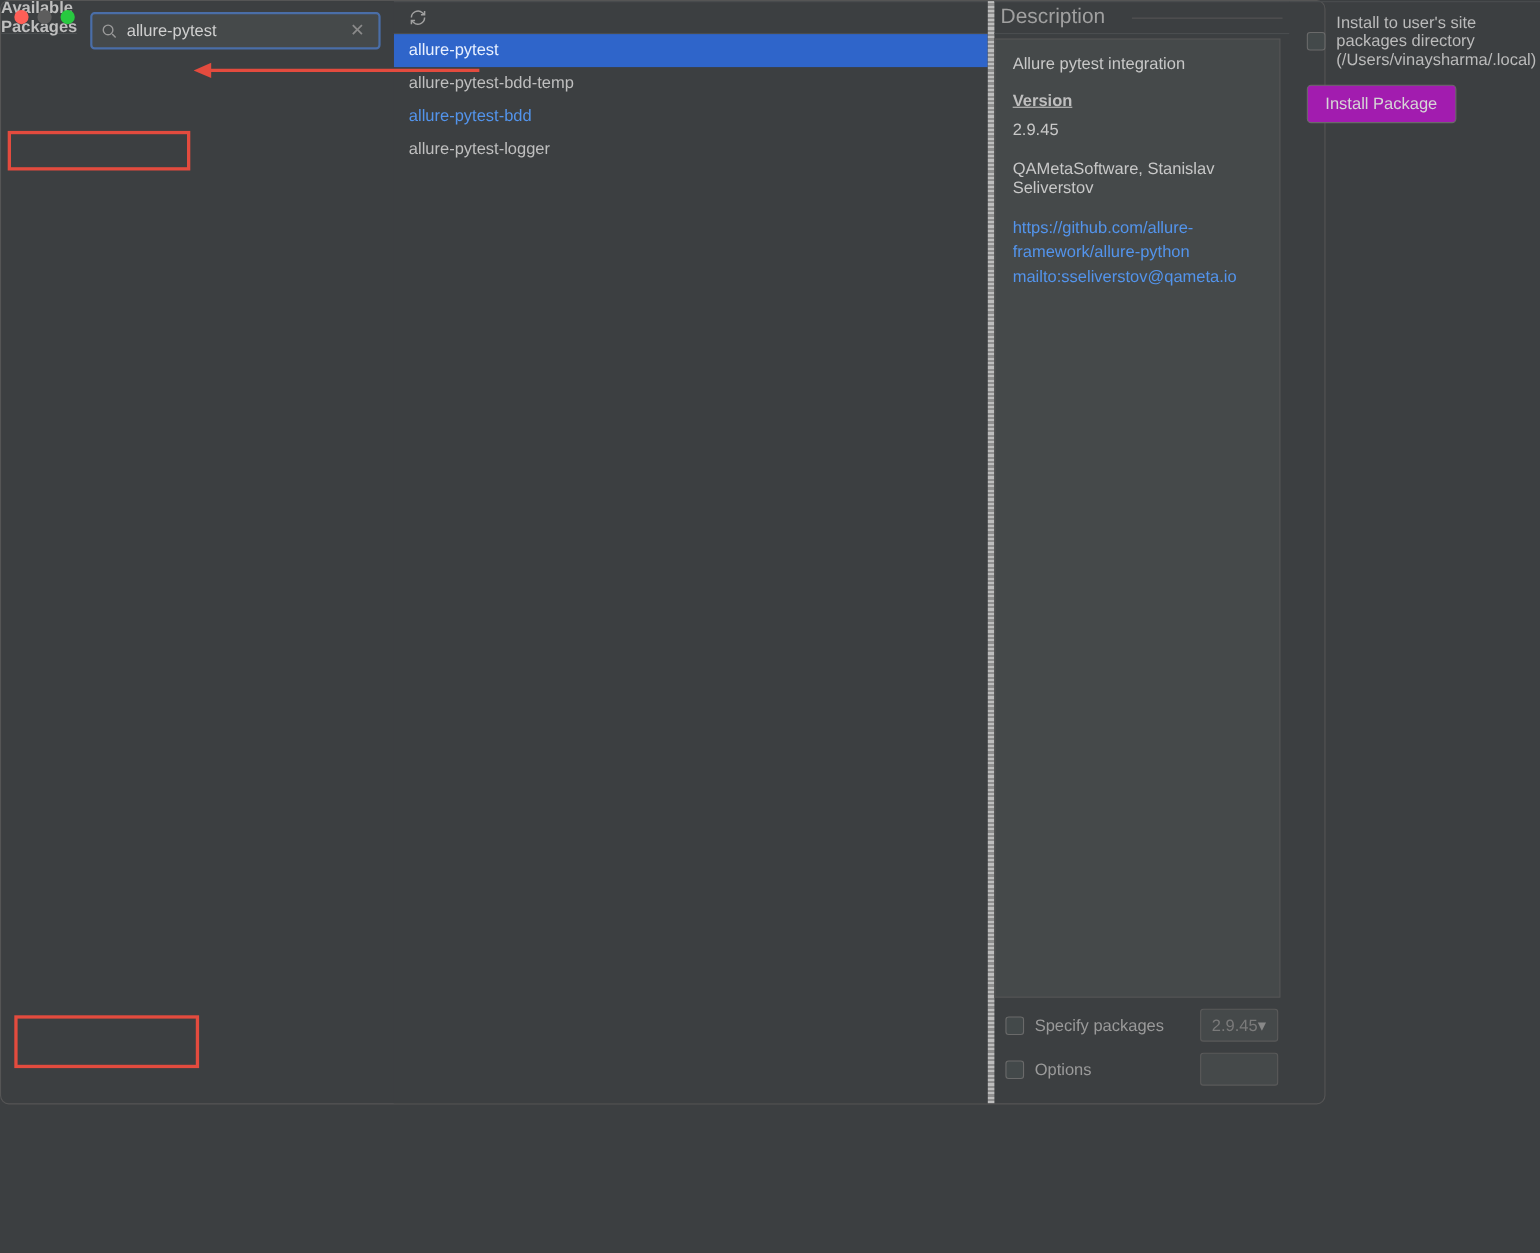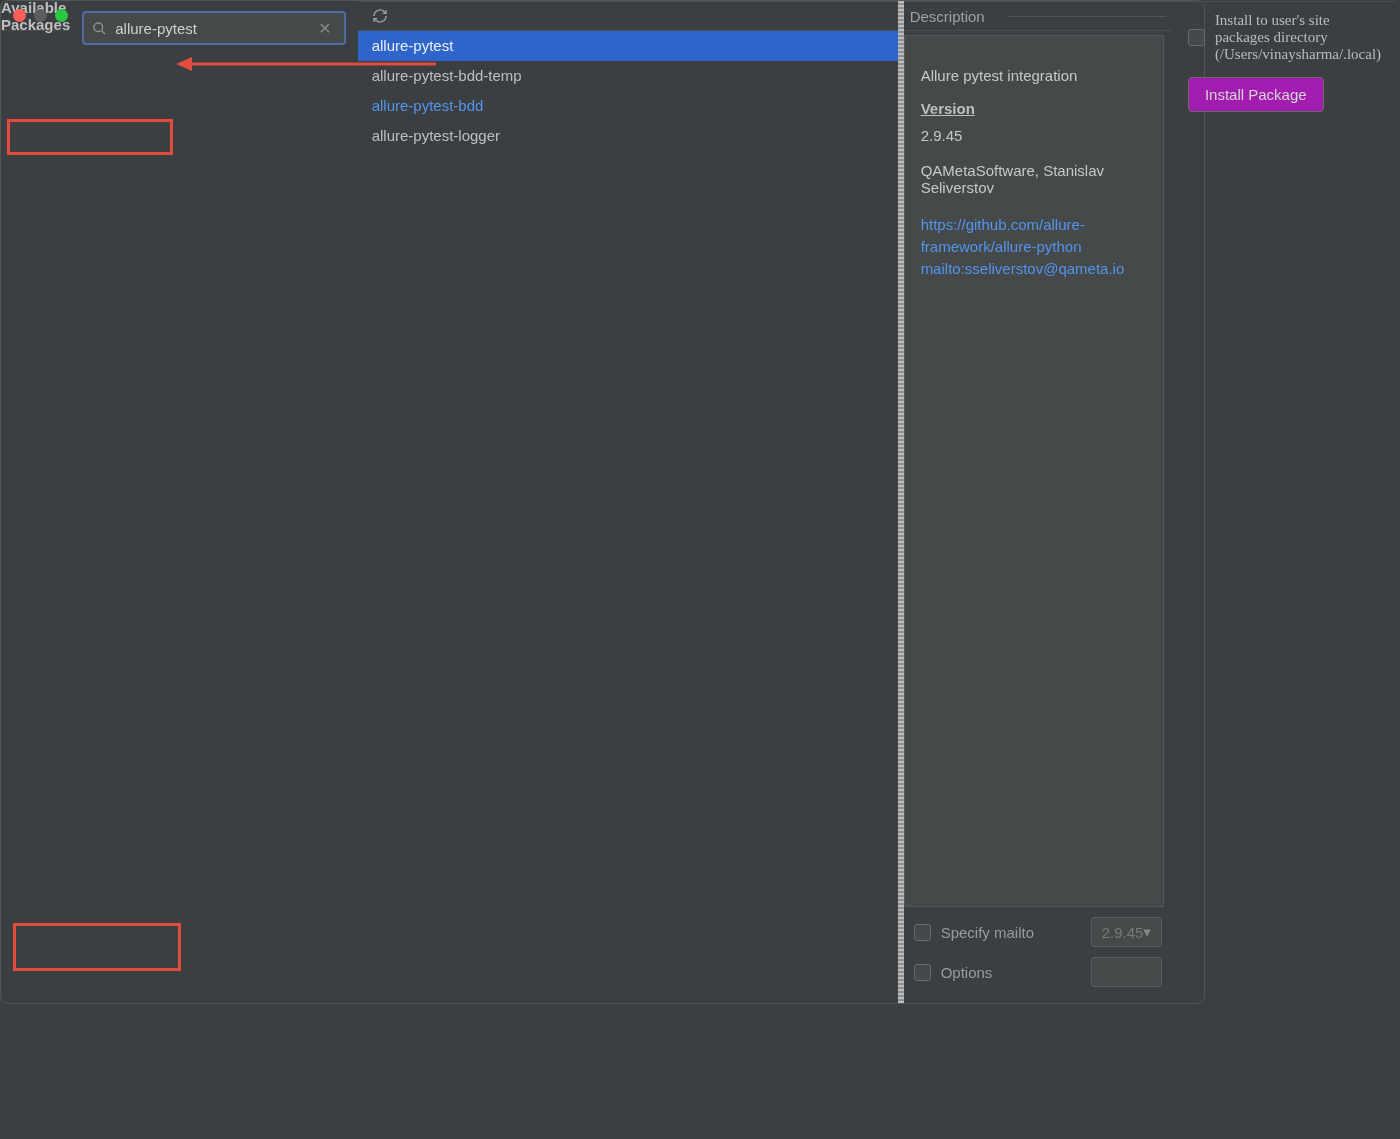--- a/index.html
+++ b/index.html
@@ -118,33 +118,33 @@
     flex: 1;
     display: flex;
     flex-direction: column;
     min-height: 0;
   }
   .desc-header {
     display: flex;
     align-items: center;
     padding: 4px 6px 4px 6px;
     color: #a0a0a0;
-    font-size: 15px;
+    font-size: 19px;
     gap: 24px;
     border-top: 1px solid #4a4d4f;
     border-bottom: 1px solid #4a4d4f;
     height: 30px;
   }
   .desc-header .line { flex:1; height:1px; background:#555; }
   .desc-body {
     flex: 1;
     background: #45494a;
     margin: 4px 8px 4px 0;
     border: 1px solid #555;
-    padding: 31px 16px;
+    padding: 14px 16px;
     overflow: auto;
     color: #c8c8c8;
   }
   .desc-body .summary { margin-bottom: 16px; }
   .desc-body .label { font-weight: 700; color: #bfbfbf; margin-bottom: 10px; text-decoration: underline; }
   .desc-body .val { margin-bottom: 18px; }
   .desc-body a { color: #5394ec; text-decoration: none; display:block; line-height:22px; }
 
   .options-block {
     padding: 6px 10px 6px 10px;
@@ -181,21 +181,20 @@
 
   .footer {
     padding: 10px 16px 16px 16px;
     border-top: 1px solid #4a4d4f;
   }
   .footer-row {
     display:flex;
     align-items:center;
     gap:10px;
     margin-bottom: 14px;
-    font-family: Liberation Serif, serif;
   }
   .install-btn {
     background: #a21caf;
     border: 1px solid #6a6a6a;
     color: #d6d6d6;
     padding: 8px 16px;
     border-radius: 4px;
     font-size: 15px;
     cursor: pointer;
   }
@@ -273,21 +272,21 @@
         <div class="val">QAMetaSoftware, Stanislav Seliverstov</div>
         <div id="links">
             <a>https://github.com/allure-framework/allure-python</a>
             <a>mailto:sseliverstov@qameta.io</a>
           </div>
       </div>
 
       <div class="options-block">
         <div class="opt-row">
           <div class="chk"></div>
-          <div class="opt-label">Specify mailto</div>
+          <div class="opt-label">Specify packages</div>
           <div class="opt-input disabled">
             <span>2.9.45</span>
             <span class="caret-down">▾</span>
           </div>
         </div>
         <div class="opt-row">
           <div class="chk"></div>
           <div class="opt-label">Options</div>
           <div class="opt-input disabled">
             <span></span>

